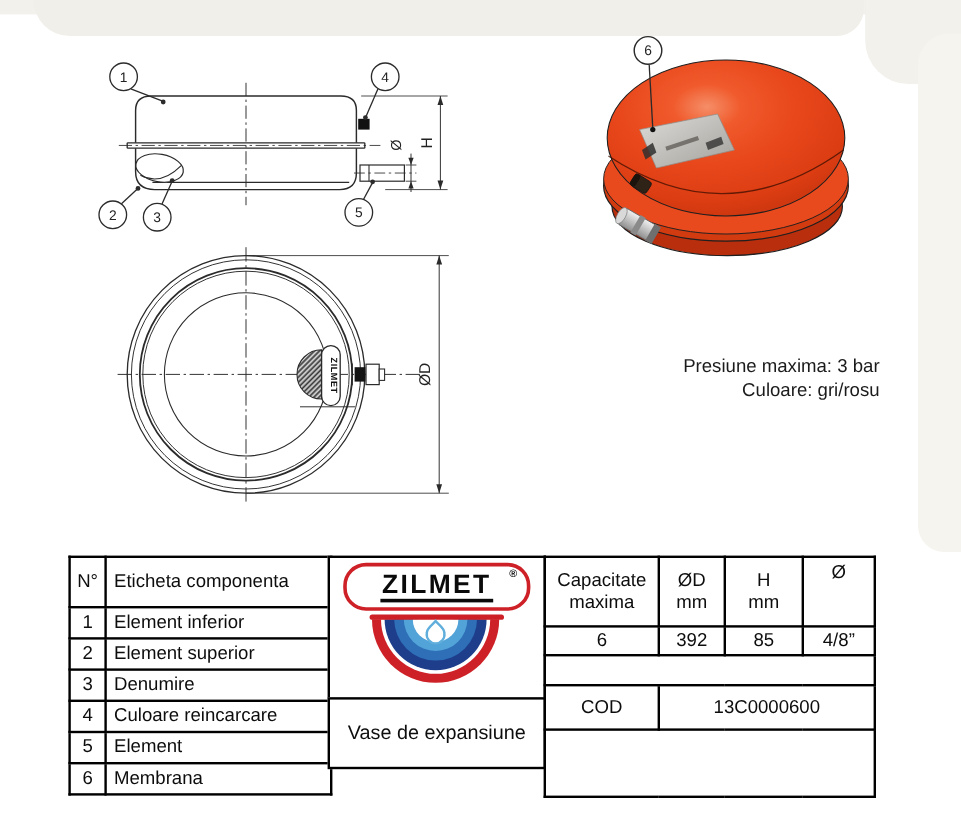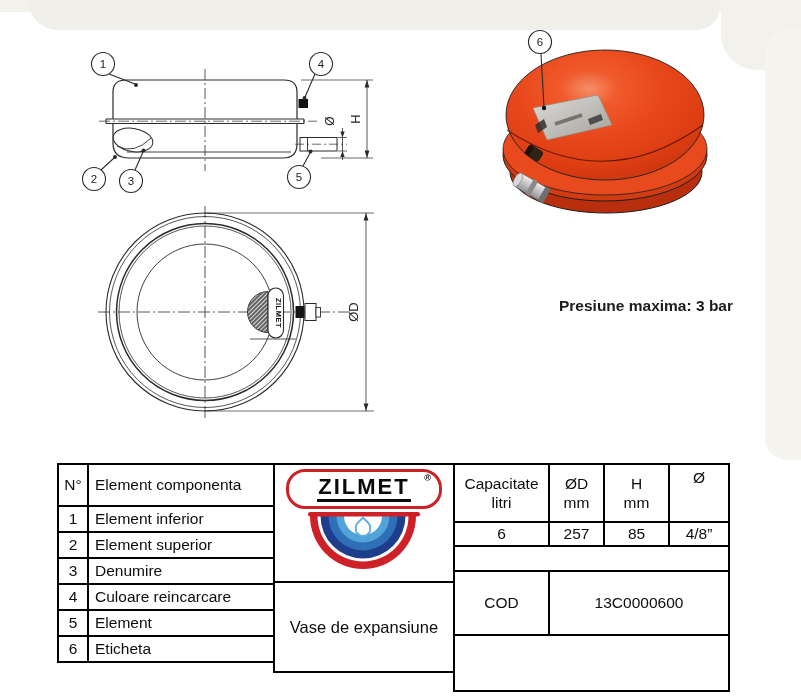--- a/index.html
+++ b/index.html
@@ -8,35 +8,35 @@
   
   .scan{position:absolute;z-index:0;}
   .scan-top1{left:0;top:0;width:801px;height:12px;background:#f3f1ec;}
   .scan-top2{left:28px;top:0;width:692px;height:30px;background:#f1efe9;border-radius:0 0 26px 34px;}
   .scan-right{right:0;top:28px;width:36px;height:432px;background:#f5f4ef;border-radius:26px 0 0 22px;}
   .scan-topright{right:0;top:0;width:80px;height:70px;background:#f3f1ec;border-radius:0 0 0 36px;}
   .layer{position:absolute;z-index:1;}
   
   svg text{font-family:"Liberation Sans",sans-serif;}
   
-  .specs{right:68px;top:296px;text-align:right;font-size:15.5px;line-height:19.5px;color:#1b1b1b;font-weight:bold;}
+  .specs{right:68px;top:296px;text-align:right;font-size:15.5px;line-height:19.5px;color:#1b1b1b;}
   
   .tablewrap{left:57px;top:463px;width:671px;height:198px;}
   table{border-collapse:collapse;table-layout:fixed;}
   td{border:2px solid #000;padding:0;font-size:15.5px;color:#0d0d0d;box-sizing:border-box;
      overflow:hidden;white-space:nowrap;}
   .t-left{position:absolute;left:0;top:0;width:218px;}
   .t-right{position:absolute;left:396px;top:0;width:275px;}
   .c{text-align:center;}
   .nm{text-align:left;padding-left:6px;}
   .hdr2{line-height:19px;text-align:center;}
   .mid{position:absolute;left:216px;top:0;width:182px;height:198px;}
   .midtop{position:absolute;left:0;top:0;width:182px;height:120px;border:2px solid #000;
           box-sizing:border-box;background:#fff;text-align:center;}
-  .midbot{position:absolute;left:0;top:118px;width:182px;height:92px;border:2px solid #000;
+  .midbot{position:absolute;left:0;top:118px;width:182px;height:60px;border:2px solid #000;
           box-sizing:border-box;background:#fff;display:flex;align-items:center;justify-content:center;
           font-size:16.5px;color:#0d0d0d;}
   
   .pill{width:150px;height:34px;margin:4px auto 0;border:3.5px solid #CE2127;border-radius:19px;
         background:#fff;display:flex;align-items:center;justify-content:center;position:relative;}
   .wordmark{font-size:22px;font-weight:bold;letter-spacing:2px;color:#0a0a0a;line-height:1;
             border-bottom:3px solid #0a0a0a;padding:0 1px 1px 1px;}
   .regmark{position:absolute;top:1px;right:8px;font-size:9px;font-weight:bold;color:#0a0a0a;}
   .dropwrap{margin-top:1px;line-height:0;}
 </style>
@@ -222,33 +222,34 @@
     <g>
       <path d="M86,39 L89,92" stroke="#2b2b2b" stroke-width="1.1" fill="none"></path>
       <circle cx="89" cy="93" r="2.2" fill="#111"></circle>
       <circle cx="85" cy="27" r="11.5" fill="#fff" stroke="#2b2b2b" stroke-width="1.2"></circle>
       <text x="85" y="31" font-size="11.5" text-anchor="middle" fill="#222">6</text>
     </g>
   </svg>
 
   <div class="layer specs">
     <div>Presiune maxima: 3 bar</div>
+    <div>Culoare: gri/rosu</div>
   </div>
 
   <div class="layer tablewrap">
 
     <table class="t-left">
       <colgroup>
           <col style="width:30px">
           <col style="width:188px">
         </colgroup>
       <tbody>
           <tr style="height:42px">
         <td class="c">N°</td>
-        <td class="nm">Element componenta</td>
+        <td class="nm">Eticheta componenta</td>
       </tr>
       <tr style="height:26px">
         <td class="c">1</td>
         <td class="nm">Element inferior</td>
       </tr>
       <tr style="height:26px">
         <td class="c">2</td>
         <td class="nm">Element superior</td>
       </tr>
       <tr style="height:26px">
@@ -258,21 +259,21 @@
       <tr style="height:26px">
         <td class="c">4</td>
         <td class="nm">Culoare reincarcare</td>
       </tr>
       <tr style="height:26px">
         <td class="c">5</td>
         <td class="nm">Element</td>
       </tr>
       <tr style="height:26px">
         <td class="c">6</td>
-        <td class="nm">Eticheta</td>
+        <td class="nm">Membrana</td>
       </tr>
     </tbody>
       </table>
 
     <div class="mid">
       <div class="midtop">
         <div class="pill">
           <span class="wordmark">ZILMET</span>
           <span class="regmark">®</span>
         </div>
@@ -297,42 +298,42 @@
       <colgroup>
           <col style="width:95px">
           <col style="width:55px">
           <col style="width:65px">
           <col style="width:60px">
         </colgroup>
       <tbody>
           <tr style="height:58px">
         <td class="hdr2">
           <div>Capacitate</div>
-              <div>litri</div>
+              <div>maxima</div>
         </td>
         <td class="hdr2">
           <div>ØD</div>
               <div>mm</div>
         </td>
         <td class="hdr2">
           <div>H</div>
               <div>mm</div>
         </td>
         <td class="hdr2" style="vertical-align:top;padding-top:3px;">Ø</td>
       </tr>
       <tr style="height:24px">
         <td class="c">6</td>
-        <td class="c">257</td>
+        <td class="c">392</td>
         <td class="c">85</td>
         <td class="c">4/8”</td>
       </tr>
       <tr style="height:25px">
             <td colspan="4"></td>
           </tr>
-      <tr style="height:64px">
+      <tr style="height:37px">
         <td class="c">COD</td>
         <td class="c" colspan="3">13C0000600</td>
       </tr>
       <tr style="height:56px">
             <td colspan="4"></td>
           </tr>
     </tbody>
       </table>
   </div>
 

